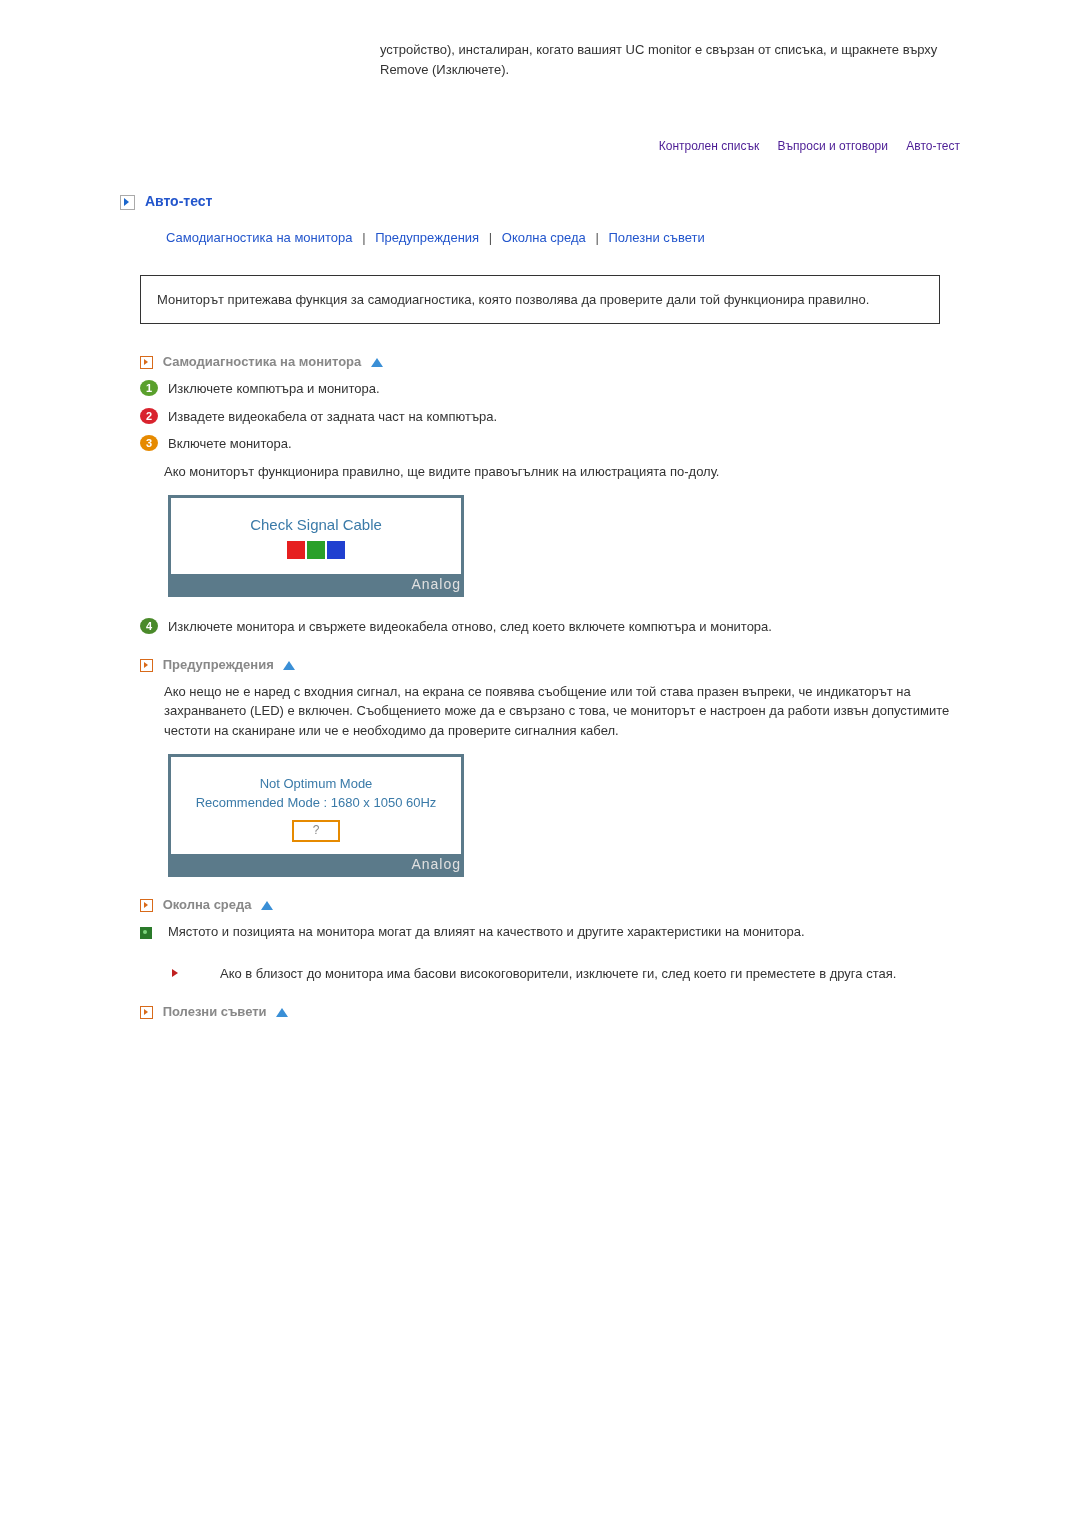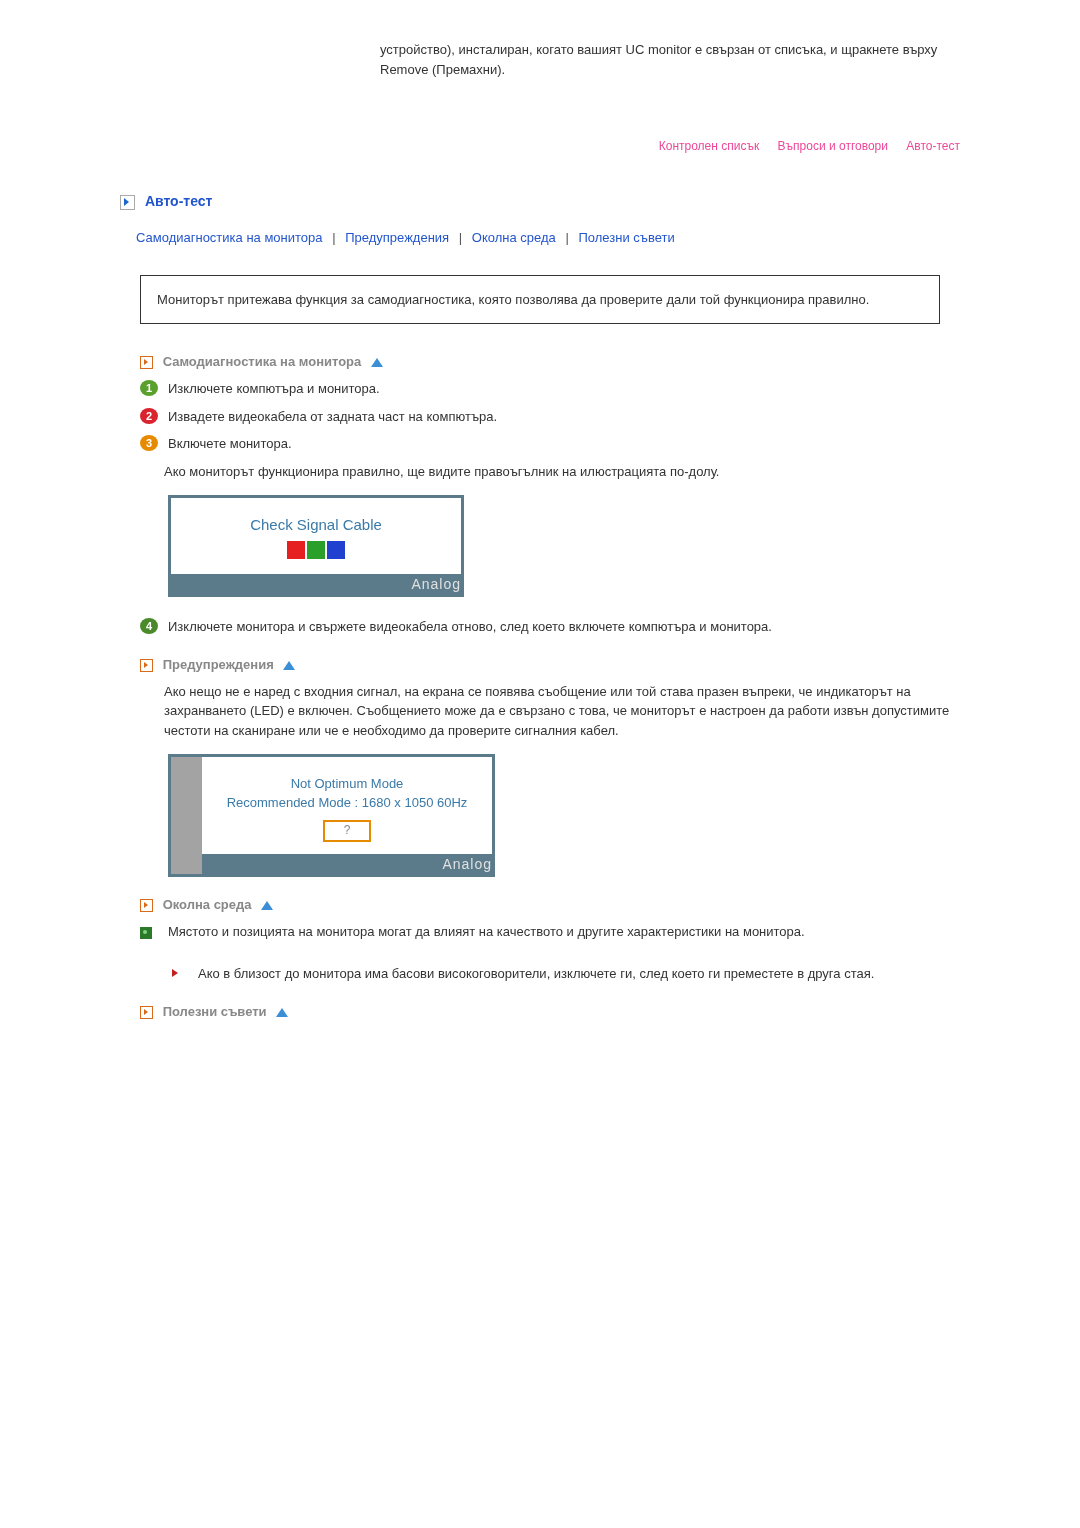--- a/index.html
+++ b/index.html
@@ -15,21 +15,21 @@
     margin: 0 auto;
   }
   .intro-text {
     margin-left: 260px;
     margin-bottom: 60px;
     line-height: 1.5;
   }
   .nav-bar {
     text-align: right;
     margin-bottom: 40px;
-    color: #ec4899;
+    color: #4c1d95;
     font-size: 12px;
   }
   .nav-bar span { margin-left: 15px; }
   .section-title {
     color: #2255cc;
     font-weight: bold;
     font-size: 14px;
     margin-bottom: 20px;
   }
   .section-title .sq-icon {
@@ -44,21 +44,21 @@
   }
   .sq-icon::after {
     content: "";
     position: absolute;
     left: 3px; top: 2px;
     border-left: 5px solid #1a66cc;
     border-top: 4px solid transparent;
     border-bottom: 4px solid transparent;
   }
   .sublinks {
-    margin-left: 16px;
+    margin-left: 46px;
     margin-bottom: 30px;
     font-size: 13px;
   }
   .sublinks a { color: #2255cc; text-decoration: none; }
   .sublinks .sep { color: #555; margin: 0 6px; }
   .info-box {
     border: 1px solid #333;
     padding: 14px 16px;
     margin: 0 20px 30px 20px;
     line-height: 1.5;
@@ -154,20 +154,21 @@
     border-top: 4px solid transparent;
     border-bottom: 4px solid transparent;
     margin-right: 10px;
     margin-top: 5px;
     flex: 0 0 10px;
   }
   .sub-bullet-row {
     display: flex;
     margin: 20px 0 8px 52px;
     line-height: 1.5;
+    gap: 22px;
   }
   .para-indent {
     margin-left: 44px;
     margin-bottom: 14px;
     line-height: 1.5;
   }
   .monitor-box {
     width: 290px;
     margin: 14px 0 18px 48px;
     border: 3px solid #5b7a8a;
@@ -198,22 +199,21 @@
     color: #e0e0e0;
     text-align: right;
     font-size: 14px;
     padding: 2px 0;
     letter-spacing: 1px;
   }
   .monitor-box2 {
     width: 290px;
     margin: 14px 0 18px 48px;
     border: 3px solid #5b7a8a;
-    background: #a3a3a3;
-    padding-left: 31px;
+    background: #8b5cf6;
   }
   .notopt-text {
     color: #3a7aa8;
     font-size: 13px;
     font-family: Arial, sans-serif;
     line-height: 1.4;
   }
   .orange-btn {
     display: inline-block;
     border: 2px solid #e68a00;
@@ -223,21 +223,21 @@
     font-size: 12px;
     color: #888;
     margin-top: 8px;
   }
 </style>
 </head>
 <body>
 
 <div class="container">
 
-  <div class="intro-text">устройство), инсталиран, когато вашият UC monitor е свързан от списъка, и щракнете върху Remove (Премахни).</div>
+  <div class="intro-text">устройство), инсталиран, когато вашият UC monitor е свързан от списъка, и щракнете върху Remove (Изключете).</div>
 
   <div class="nav-bar">
     <span>Контролен списък</span>
     <span>Въпроси и отговори</span>
     <span>Авто-тест</span>
   </div>
 
   <div class="section-title">
     <span class="sq-icon"></span>
     <span>Авто-тест</span>

